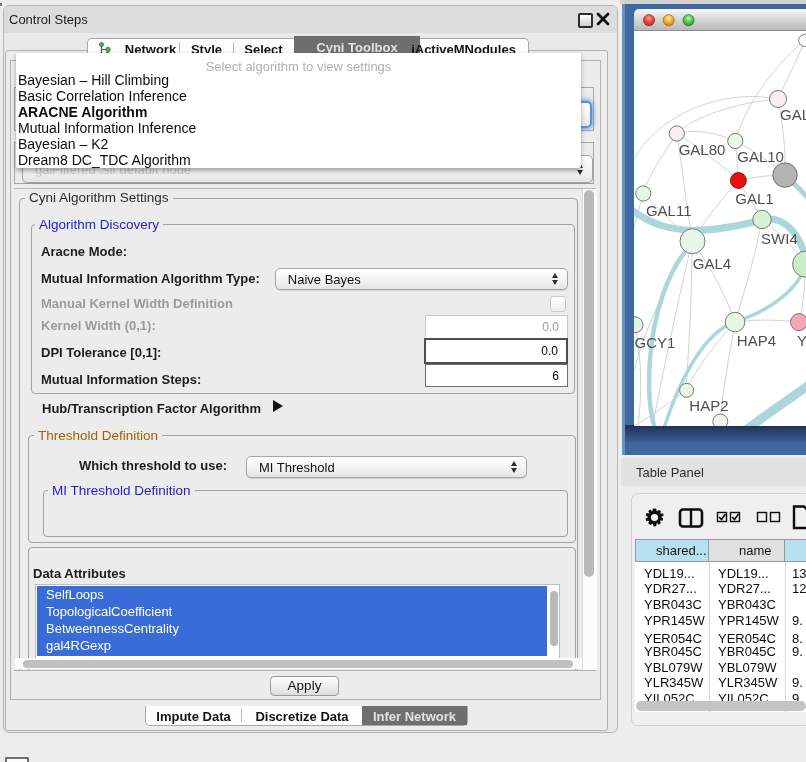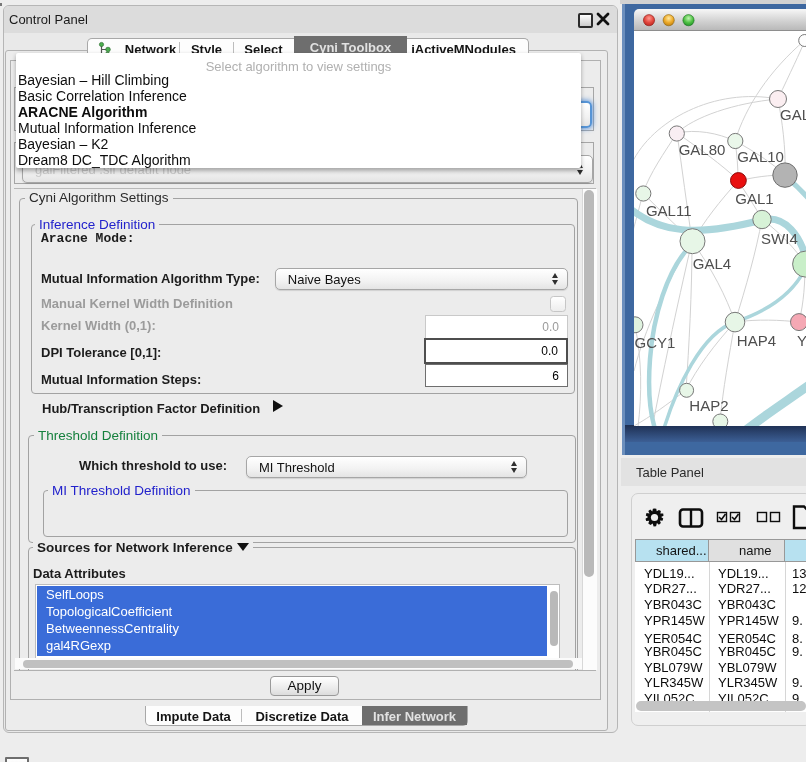--- a/index.html
+++ b/index.html
@@ -25,21 +25,21 @@
 .tdiv{position:absolute;top:3px;bottom:3px;width:1px;background:#bdbdbd;}
 .row{position:absolute;left:0;right:0;height:15.7px;font-size:13px;color:#0d0d0d;}
 .row b{font-weight:normal;position:absolute;top:1px;}
 </style>
 </head>
 <body>
 <div id="page">
 
 <div class="abs" id="cpwin" style="left:3px;top:5px;width:615px;height:728px;background:#e9e9e9;border:1px solid #b6b6b6;border-radius:6px;box-sizing:border-box;"></div>
 <div class="abs" style="left:4px;top:6px;width:613px;height:27px;background:#dcdcdc;border-radius:5px 5px 0 0;"></div>
-<div class="abs" style="left:9px;top:12px;font-size:13px;color:#1a1a1a;">Control Panel</div>
+<div class="abs" style="left:9px;top:12px;font-size:13px;color:#1a1a1a;">Control Steps</div>
 
 <div class="abs" style="left:578px;top:13px;width:11px;height:11px;border:2px solid #2b2b2b;border-radius:2px;background:linear-gradient(180deg,#fff,#ccc);"></div>
 <svg class="abs" style="left:595px;top:11px;" width="16" height="16" viewBox="0 0 16 16">
       <path d="M3 3 L13 13 M13 3 L3 13" stroke="#111" stroke-width="2.8" stroke-linecap="round"></path>
     </svg>
 
 <div class="abs" style="left:5px;top:50px;width:603px;height:681px;border:1px solid #b2b2b2;border-radius:3px;background:#ececec;box-sizing:border-box;"></div>
 
 <div class="abs" style="left:87px;top:38px;width:440px;height:19px;background:#fdfdfd;border:1px solid #a8a8a8;border-bottom:none;border-radius:5px 5px 0 0;">
   <div class="tab" style="left:0;width:91px;">
@@ -52,21 +52,21 @@
     <circle cx="10.5" cy="13.5" r="2.3" fill="#4caf50" stroke="#2e7031" stroke-width="0.7"></circle>
   </svg>
   <div class="tdiv" style="left:91px;"></div>
   <div class="tab" style="left:92px;width:53px;">
         <span>Style</span>
       </div>
   <div class="tdiv" style="left:145px;"></div>
   <div class="tab" style="left:146px;width:59px;">
         <span>Select</span>
       </div>
-  <div class="tab tabdark" style="left:206px;width:113px;top:-3px;">
+  <div class="tab tabdark" style="left:206px;width:126px;top:-3px;">
         <span>Cyni Toolbox</span>
       </div>
   <div class="tab" style="left:311px;width:129px;">
         <span>jActiveMNodules</span>
       </div>
 </div>
 
 <div class="abs" style="left:10px;top:60px;width:591px;height:640px;border:1px solid #b0b0b0;background:#ececec;box-sizing:border-box;"></div>
 
 <div class="abs" style="left:14px;top:87px;width:580px;height:44px;border:1px solid #a6a6a6;box-sizing:border-box;"></div>
@@ -76,23 +76,23 @@
   <span class="ct" style="color:#c9c9c9;">galFiltered .sif default node</span>
       <span class="spin"></span>
 </div>
 
 <div class="abs" id="form" style="left:14px;top:186px;width:568px;height:484px;overflow:hidden;">
 
   <div class="frame" style="left:5px;top:11.5px;width:557px;height:700px;"></div>
   <div class="ftitle" style="left:11px;top:5px;color:#2b2b2b;">Cyni Algorithm Settings</div>
 
   <div class="frame" style="left:17px;top:38px;width:542px;height:168px;"></div>
-  <div class="ftitle" style="left:21px;top:32px;color:#2222cc;">Inference Definition</div>
-
-  <div class="lbl" style="left:27px;top:45px;font-family:Liberation Mono, monospace;">Aracne Mode:</div>
+  <div class="ftitle" style="left:21px;top:32px;color:#2222cc;">Algorithm Discovery</div>
+
+  <div class="lbl" style="left:27px;top:58px;">Aracne Mode:</div>
   <div class="lbl" style="left:27px;top:85px;">Mutual Information Algorithm Type:</div>
   <div class="combo" style="left:260.8px;top:82px;width:291px;height:20px;">
         <span class="ct">Naive Bayes</span>
         <span class="spin"></span>
       </div>
 
   <div class="lbl dis" style="left:27px;top:110px;">Manual Kernel Width Definition</div>
   <div class="abs" style="left:536px;top:110px;width:14px;height:14px;border:1.5px solid #c6c6c6;border-radius:3.5px;background:linear-gradient(180deg,#fff,#ededed);"></div>
 
   <div class="lbl dis" style="left:27px;top:132px;">Kernel Width (0,1):</div>
@@ -103,35 +103,34 @@
   <div class="lbl" style="left:27px;top:159px;">DPI Tolerance [0,1]:</div>
   <div class="field" style="left:410px;top:152px;width:140px;height:22px;border:2px solid #4e4e4e;">
         <span>0.0</span>
       </div>
 
   <div class="lbl" style="left:27px;top:186px;">Mutual Information Steps:</div>
   <div class="field" style="left:411px;top:178px;width:141px;height:21px;border:1px solid #6e6e6e;">
         <span>6</span>
       </div>
 
-  <div class="lbl" style="left:28px;top:215px;">Hub/Transcription Factor Definition</div>
+  <div class="lbl" style="left:28px;top:215px;">Hub/Transcription Factor Algorithm</div>
   <div class="abs" style="left:259px;top:214px;width:0;height:0;border-top:6.5px solid transparent;border-bottom:6.5px solid transparent;border-left:10.5px solid #111;"></div>
 
   <div class="frame" style="left:14px;top:249px;width:546px;height:106px;"></div>
-  <div class="ftitle" style="left:20px;top:243px;color:#15803d;">Threshold Definition</div>
+  <div class="ftitle" style="left:20px;top:243px;color:#a16207;">Threshold Definition</div>
   <div class="lbl" style="left:65px;top:272px;">Which threshold to use:</div>
   <div class="combo" style="left:232px;top:270px;width:279px;height:20px;">
         <span class="ct">MI Threshold</span>
         <span class="spin"></span>
       </div>
   <div class="frame" style="left:29px;top:304px;width:523px;height:45px;"></div>
   <div class="ftitle" style="left:34px;top:298px;color:#2222cc;">MI Threshold Definition</div>
 
   <div class="frame" style="left:14px;top:361px;width:546px;height:330px;"></div>
-  <div class="ftitle" style="left:19px;top:355px;color:#1c1c1c;font-weight:bold;">Sources for Network Inference <span style="display:inline-block;width:0;height:0;border-left:6.5px solid transparent;border-right:6.5px solid transparent;border-top:8px solid #111;vertical-align:1px;"></span></div>
   <div class="lbl" style="left:19px;top:380px;">Data Attributes</div>
 
   <div class="abs" style="left:21px;top:397.5px;width:525px;height:76px;background:#fff;border:1px solid #bdbdbd;box-sizing:border-box;overflow:hidden;">
     <div class="abs" style="left:1px;top:1px;width:510px;height:70px;background:#3a6cd8;color:#fff;font-size:13px;line-height:17.3px;padding-left:9px;box-sizing:border-box;">SelfLoops<br>TopologicalCoefficient<br>BetweennessCentrality<br>gal4RGexp</div>
     <div class="abs" style="left:514px;top:6px;width:8px;height:55px;background:#b9b9b9;border-radius:4px;"></div>
   </div>
 
   <div class="abs" style="left:1px;top:472px;width:568px;height:11px;background:#fbfbfb;"></div>
   <div class="abs" style="left:9px;top:473.5px;width:550px;height:8px;background:#c0c0c0;border-radius:4px;"></div>
 </div>

